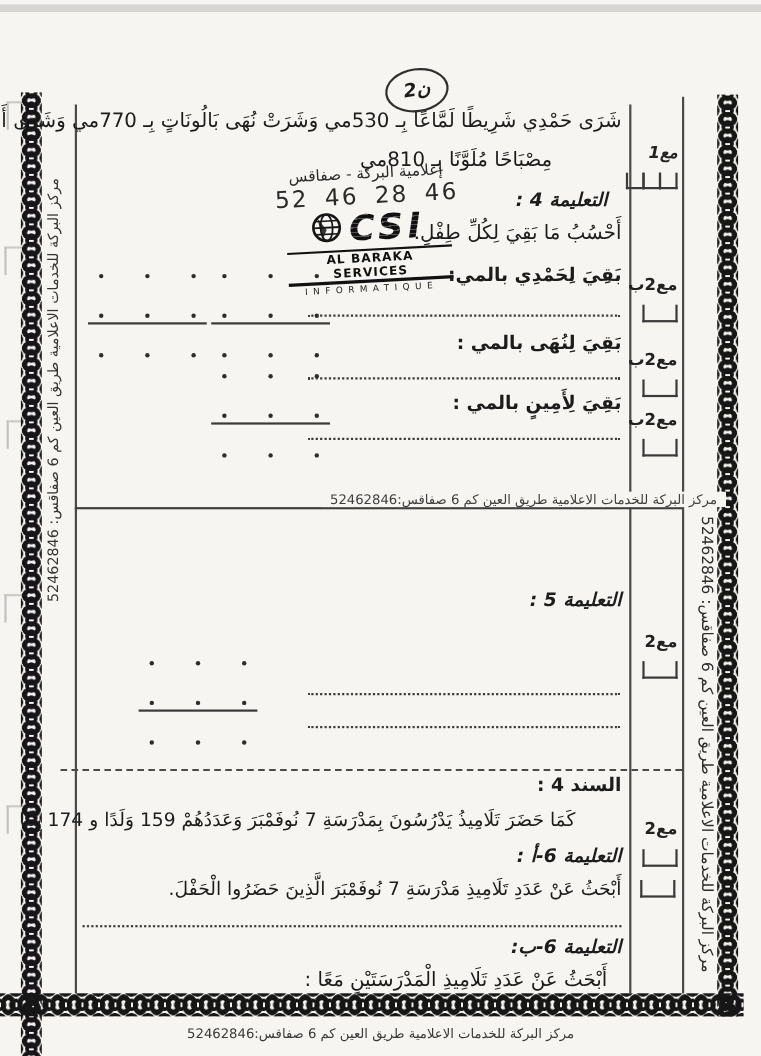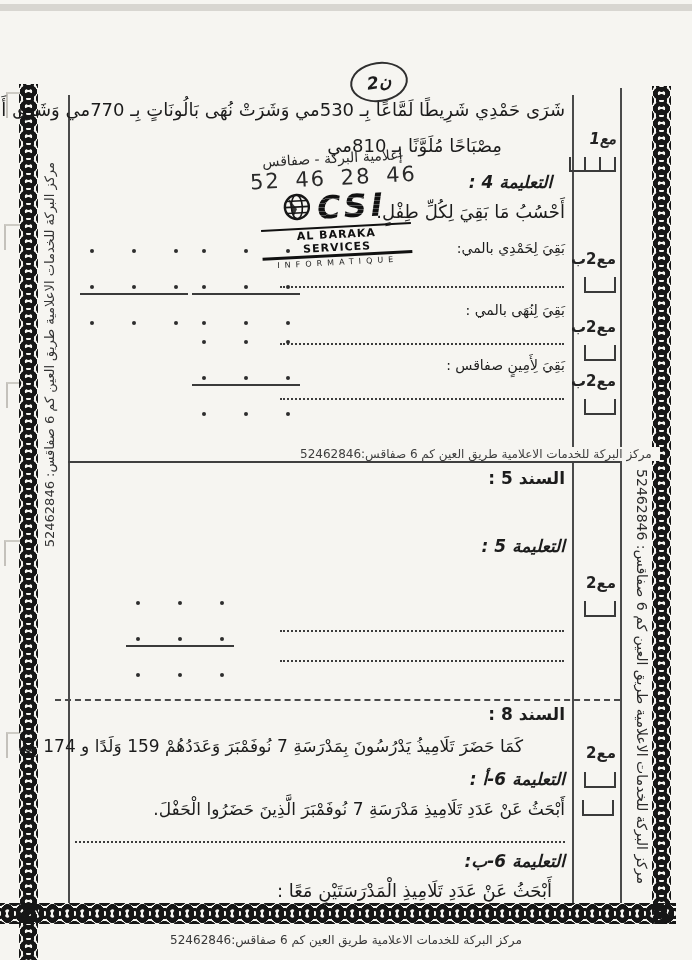--- a/index.html
+++ b/index.html
@@ -23,21 +23,21 @@
   
   .vline{width:2px;background:#4a4a4a;}
   .sep-solid{height:2px;background:#3f3f3f;}
   .sep-dashed{height:0;border-top:2px dashed #4a4a4a;}
   
   .rtl{direction:rtl;unicode-bidi:plaintext;text-align:right;white-space:nowrap;}
   .stmt{font-size:18px;letter-spacing:0;}
   .stmt-sm{font-size:17px;}
   .heading-it{font-size:17px;font-weight:bold;font-style:italic;}
   .heading-b{font-size:17px;font-weight:bold;}
-  .anslabel{font-size:14px;font-weight:normal;}
+  .anslabel{font-size:17px;font-weight:bold;}
   .dotline{border-bottom:2px dotted #3c3c3c;height:2px;}
   
   .calc-grid{width:100px;height:76px;display:flex;flex-direction:column;justify-content:space-between;}
   .calc-row{display:flex;justify-content:space-between;padding:0 6px;}
   .dot{width:4px;height:4px;border-radius:50%;background:#2d2d2d;}
   .calc-line{position:absolute;left:-4px;right:-4px;top:44px;height:2px;background:#3a3a3a;}
   
   .mark-label{font-size:15px;font-weight:bold;direction:rtl;white-space:nowrap;color:#222;}
   .cell1{width:28px;height:14px;border:2px solid #3a3a3a;border-top:none;}
   .cells3{display:flex;}
@@ -151,21 +151,21 @@
     <div class="calc-row">
         <i class="dot"></i>
         <i class="dot"></i>
         <i class="dot"></i>
       </div>
   </div>
 
   <div class="abs rtl anslabel" style="left:380px;right:127px;top:302px;">بَقِيَ لِنُهَى بالمي :</div>
   <div class="abs dotline" style="left:280px;width:284px;top:341px;"></div>
 
-  <div class="abs rtl anslabel" style="left:380px;right:127px;top:357px;">بَقِيَ لِأَمِينٍ صفاقس :</div>
+  <div class="abs rtl anslabel" style="left:380px;right:127px;top:357px;">بَقِيَ لِأَمِينٍ بالمي :</div>
   <div class="abs dotline" style="left:280px;width:284px;top:396px;"></div>
 
   <div class="abs calc-grid" style="left:196px;top:340px;">
     <div class="calc-line"></div>
     <div class="calc-row">
         <i class="dot"></i>
         <i class="dot"></i>
         <i class="dot"></i>
       </div>
     <div class="calc-row">
@@ -176,21 +176,20 @@
     <div class="calc-row">
         <i class="dot"></i>
         <i class="dot"></i>
         <i class="dot"></i>
       </div>
   </div>
 
   <div class="abs sep-solid" style="left:68px;width:552px;top:461px;"></div>
   <div class="abs watermark" style="left:292px;top:447px;">مركز البركة للخدمات الاعلامية طريق العين كم 6 صفاقس:52462846</div>
 
-  <div class="abs rtl heading-b" style="left:430px;right:127px;top:468px;">السند 5 :</div>
   <div class="abs rtl heading-it" style="left:430px;right:127px;top:536px;">التعليمة 5 :</div>
 
   <div class="abs calc-grid" style="left:130px;top:601px;">
     <div class="calc-line"></div>
     <div class="calc-row">
         <i class="dot"></i>
         <i class="dot"></i>
         <i class="dot"></i>
       </div>
     <div class="calc-row">
@@ -202,21 +201,21 @@
         <i class="dot"></i>
         <i class="dot"></i>
         <i class="dot"></i>
       </div>
   </div>
   <div class="abs dotline" style="left:280px;width:284px;top:628px;"></div>
   <div class="abs dotline" style="left:280px;width:284px;top:658px;"></div>
 
   <div class="abs sep-dashed" style="left:55px;width:565px;top:699px;"></div>
 
-  <div class="abs rtl heading-b" style="left:430px;right:127px;top:704px;">السند 8 :</div>
+  <div class="abs rtl heading-b" style="left:430px;right:127px;top:704px;">السند 4 :</div>
   <div class="abs rtl stmt-sm" style="left:70px;right:127px;top:736px;padding-right:42px;">كَمَا حَضَرَ تَلَامِيذُ يَدْرُسُونَ بِمَدْرَسَةِ 7 نُوفَمْبَرَ وَعَدَدُهُمْ 159 وَلَدًا و 174 بِنْتًا</div>
   <div class="abs rtl heading-it" style="left:430px;right:127px;top:769px;">التعليمة 6-أ :</div>
   <div class="abs rtl stmt-sm" style="left:80px;right:127px;top:799px;">أَبْحَثُ عَنْ عَدَدِ تَلَامِيذِ مَدْرَسَةِ 7 نُوفَمْبَرَ الَّذِينَ حَضَرُوا الْحَفْلَ.</div>
   <div class="abs dotline" style="left:75px;width:490px;top:839px;"></div>
   <div class="abs rtl heading-it" style="left:430px;right:127px;top:851px;">التعليمة 6-ب:</div>
   <div class="abs rtl stmt" style="left:250px;right:140px;top:880px;">أَبْحَثُ عَنْ عَدَدِ تَلَامِيذِ الْمَدْرَسَتَيْنِ مَعًا :</div>
 
   <div class="abs mark-label" style="right:76px;top:130px;font-style:italic;">مع1</div>
   <div class="abs cells3" style="right:76px;top:157px;">
       <span class="c"></span>

